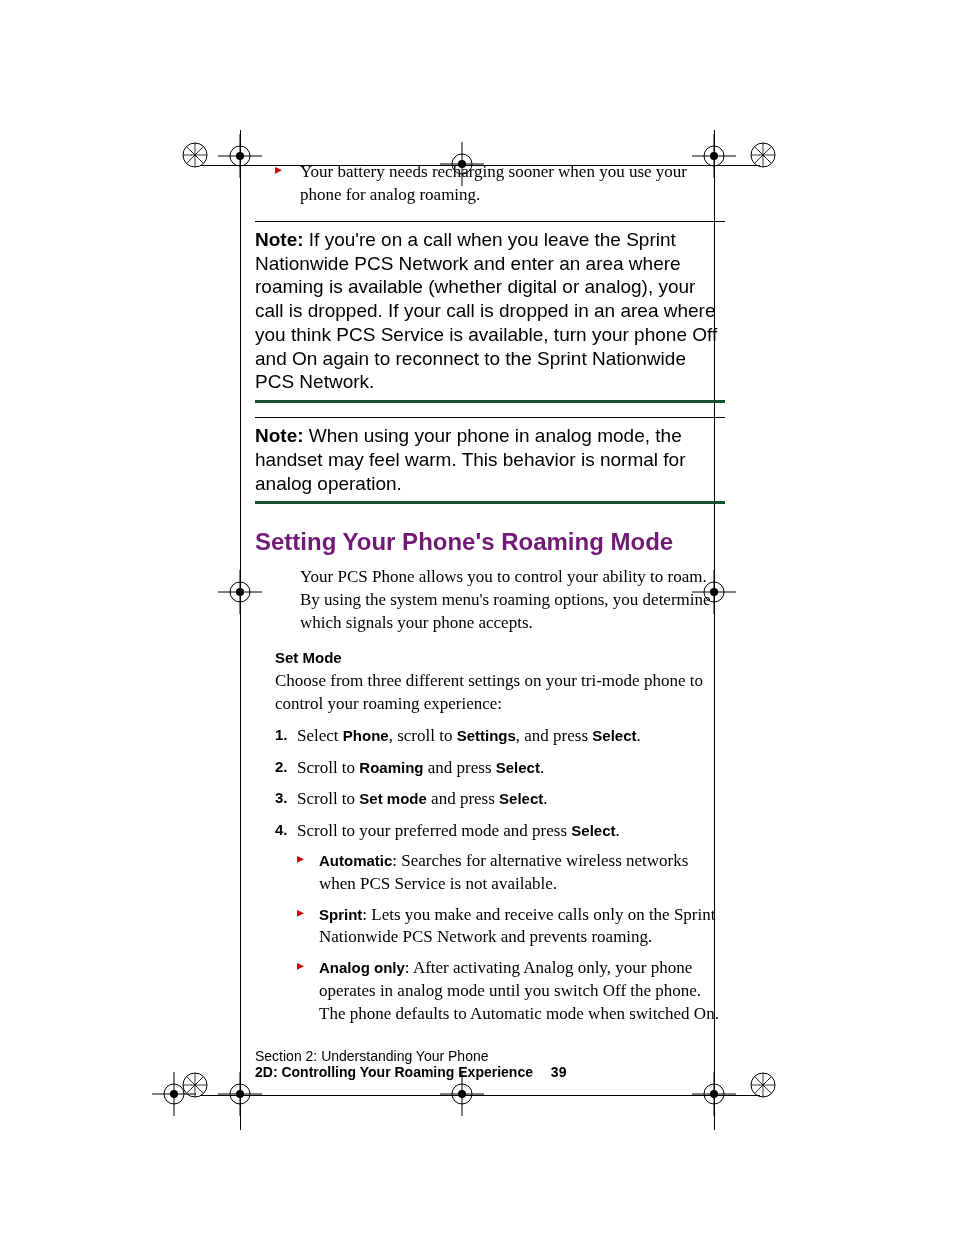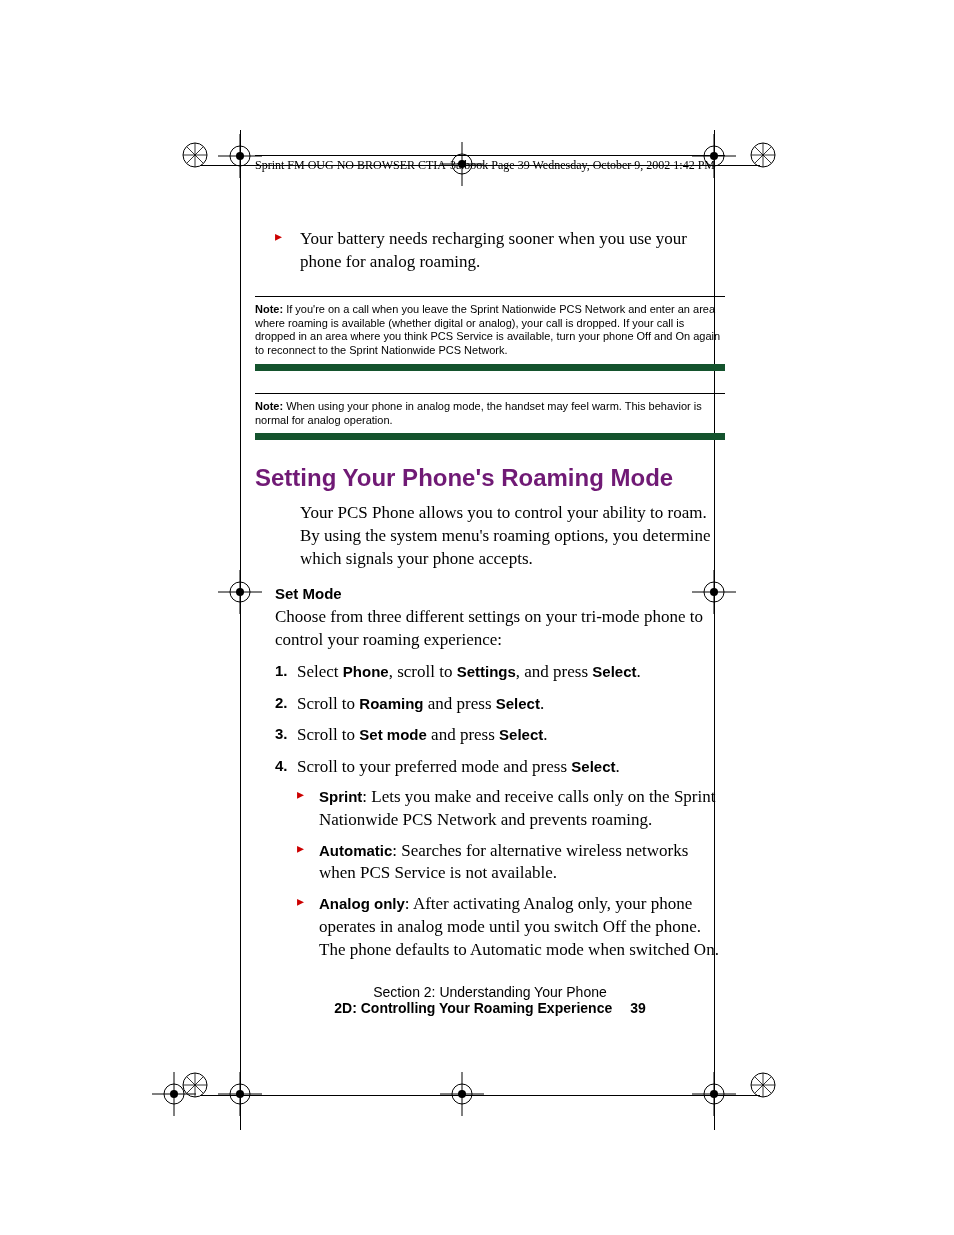--- a/index.html
+++ b/index.html
@@ -70,25 +70,25 @@
   }
   .sub-bullet-list li::before {
     content: "▸";
     position: absolute;
     left: 0; top: 0;
     color: #c00;
     font-size: 14px;
   }
   .note-box {
     border-top: 1px solid #000;
-    border-bottom: 7px solid #14532d;
+    border-bottom: 3px solid #14532d;
     padding: 6px 0;
-    margin-top: 22px;
-    font-family: Arial, Helvetica, sans-serif;
-    font-size: 11px;
+    margin-top: 14px;
+    font-family: Arial, Helvetica, sans-serif;
+    font-size: 19px;
     line-height: 1.25;
   }
   .note-box .note-label { font-weight: bold; }
   h1.section-heading {
     font-family: Arial, Helvetica, sans-serif;
     font-weight: bold;
     color: #701a75;
     font-size: 24px;
     margin-top: 24px;
     margin-bottom: 10px;
@@ -112,21 +112,21 @@
     border: 1px solid #000;
     border-radius: 8px;
     position: relative;
     font-size: 10px;
     text-align: left;
     line-height: 12px;
     padding-left: 3px;
   }
   .footer-block {
     margin-top: 22px;
-    text-align: center;
+    text-align: left;
     font-family: Arial, Helvetica, sans-serif;
     font-size: 14px;
   }
   .footer-block .pnum {
     font-weight: bold;
     margin-left: 14px;
   }
   .footer-block .sub {
     font-weight: bold;
   }
@@ -219,21 +219,20 @@
       <path d="M22 0 V44 M0 22 H44" stroke="#000"></path>
     </svg></div>
 
 <div class="guide" style="left:200px; top:165px; width:560px; height:1px;"></div>
 <div class="guide" style="left:200px; top:1095px; width:560px; height:1px;"></div>
 <div class="guide" style="left:240px; top:130px; width:1px; height:1000px;"></div>
 <div class="guide" style="left:714px; top:130px; width:1px; height:1000px;"></div>
 
 <div class="page">
 
-  <div class="header-line">Sprint FM OUG NO BROWSER CTIA-3a.book  Page 39  Wednesday, October 9, 2002  1:42 PM</div>
 
 
   <ul class="bullet-list" style="margin-left:20px;">
     <li>Your battery needs recharging sooner when you use your phone for analog roaming.</li>
   </ul>
 
   <div class="note-box">
     <span class="note-label">Note:</span><span> If you're on a call when you leave the Sprint Nationwide PCS Network and enter an area where roaming is available (whether digital or analog), your call is dropped. If your call is dropped in an area where you think PCS Service is available, turn your phone Off and On again to reconnect to the Sprint Nationwide PCS Network.</span>
   </div>
 
@@ -259,22 +258,22 @@
       <span>Scroll to </span><span class="ui-bold">Roaming</span><span> and press </span><span class="ui-bold">Select</span><span>.</span>
     </li>
     <li>
       <span class="num">3.</span>
       <span>Scroll to </span><span class="ui-bold">Set mode</span><span> and press </span><span class="ui-bold">Select</span><span>.</span>
     </li>
     <li>
       <span class="num">4.</span>
       <span>Scroll to your preferred mode and press </span><span class="ui-bold">Select</span><span>.</span>
       <ul class="sub-bullet-list">
+        <li><span class="ui-bold">Automatic</span><span>: Searches for alternative wireless networks when PCS Service is not available.</span></li>
         <li><span class="ui-bold">Sprint</span><span>: Lets you make and receive calls only on the Sprint Nationwide PCS Network and prevents roaming.</span></li>
-        <li><span class="ui-bold">Automatic</span><span>: Searches for alternative wireless networks when PCS Service is not available.</span></li>
         <li><span class="ui-bold">Analog only</span><span>: After activating Analog only, your phone operates in analog mode until you switch Off the phone. The phone defaults to Automatic mode when switched On.</span></li>
       </ul>
     </li>
   </ol>
 
   <div class="footer-block">
     <div>Section 2: Understanding Your Phone</div>
     <div>
       <span class="sub">2D: Controlling Your Roaming Experience</span>
       <span class="pnum">39</span>

